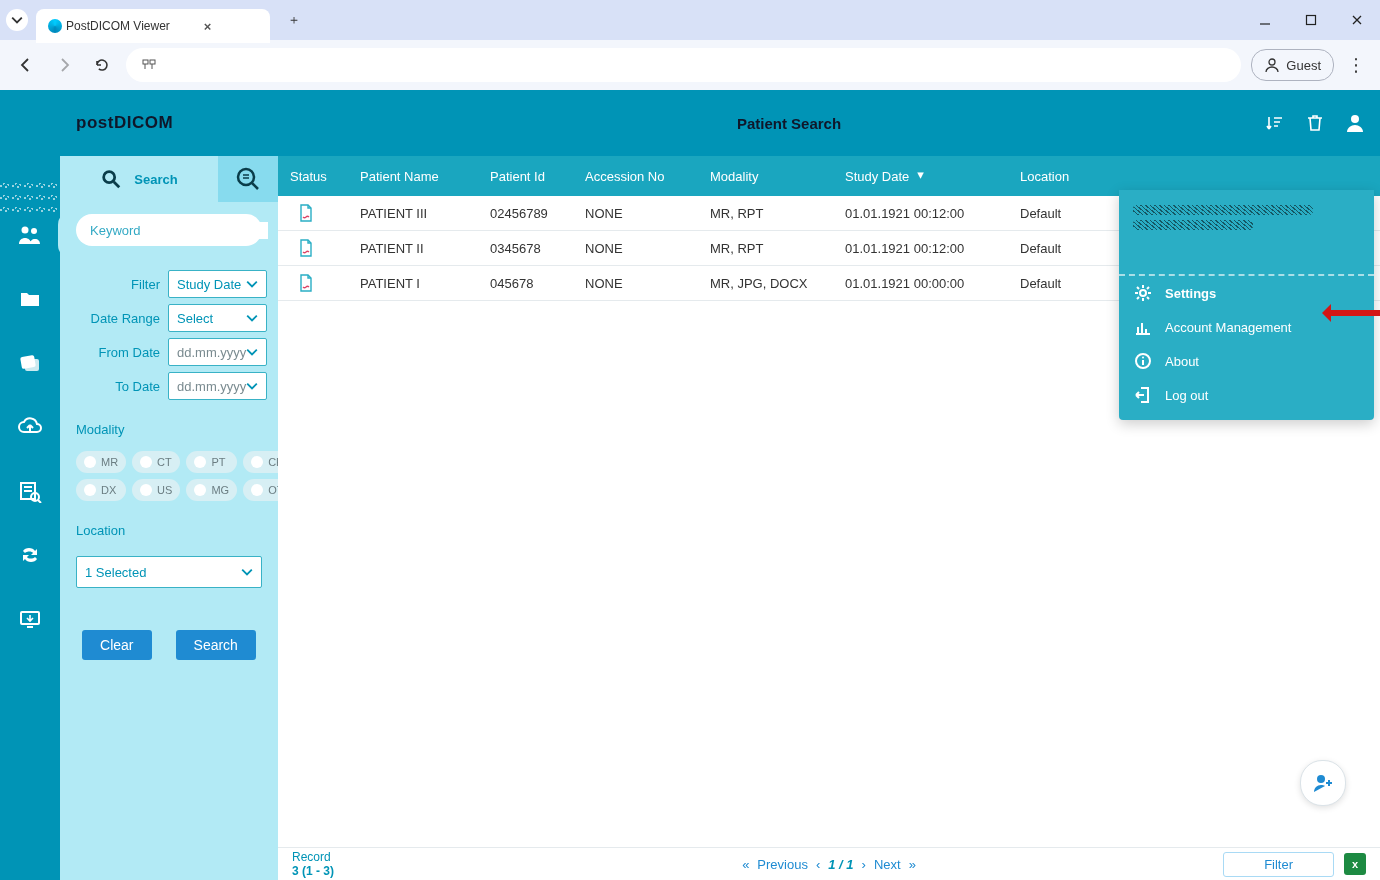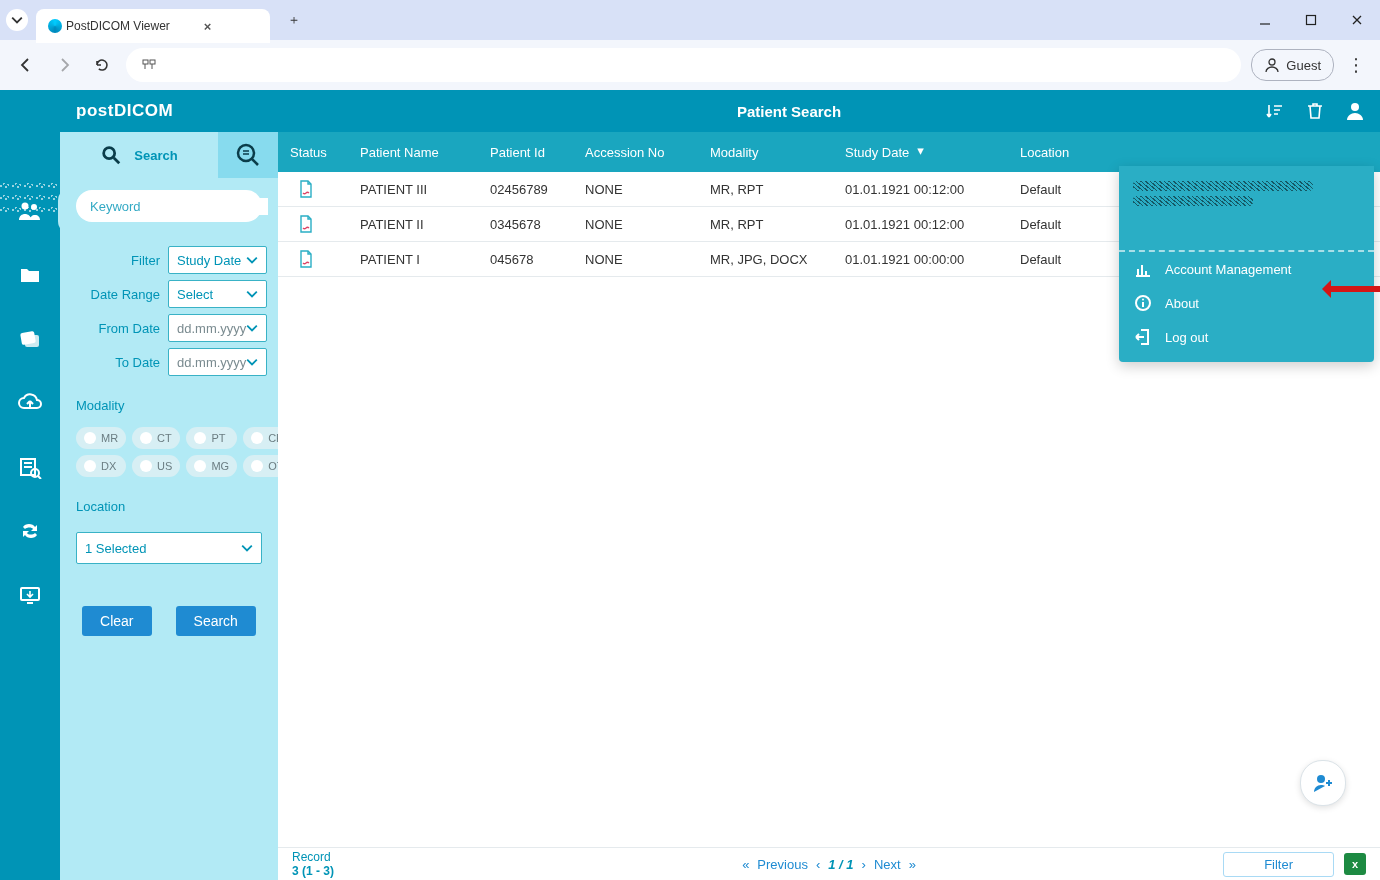--- a/index.html
+++ b/index.html
@@ -36,21 +36,21 @@
   .nav-btn{width:28px;height:28px;display:flex;align-items:center;justify-content:center;color:#333;border-radius:14px;cursor:pointer;}
   .nav-btn.disabled{opacity:.4;cursor:default;}
   .omni{flex:1;height:34px;background:#fff;border-radius:17px;display:flex;align-items:center;padding:0 14px;gap:10px;color:#333;}
   .site-chip{width:18px;height:18px;display:flex;align-items:center;justify-content:center;color:#555;}
   .omni input{border:none;outline:none;font-size:14px;flex:1;background:transparent;}
   .guest-chip{height:30px;border:1px solid #aeb3c0;border-radius:15px;padding:0 12px;display:flex;align-items:center;gap:6px;color:#333;cursor:pointer;}
   .kebab{width:24px;text-align:center;font-size:18px;color:#333;cursor:pointer;}
 
   
   .app{position:absolute;top:90px;left:0;right:0;bottom:0;display:flex;flex-direction:column;}
-  .app-header{height:34px;background:var(--teal-900);color:#ffffff;display:flex;align-items:center;padding:4px 14px;font-weight:600;}
+  .app-header{height:34px;background:var(--teal-900);color:#0f172a;display:flex;align-items:center;padding:16px 14px;font-weight:600;}
   .logo-wrap{display:flex;align-items:center;gap:10px;width:300px;}
   .logo-dots{position:absolute;left:0;top:90px;width:62px;height:34px;pointer-events:none;opacity:.6;background:
     radial-gradient(circle at 10% 50%,#fff 1px,transparent 1px),
     radial-gradient(circle at 30% 30%,#fff 1px,transparent 1px),
     radial-gradient(circle at 50% 60%,#fff 1px,transparent 1px),
     radial-gradient(circle at 70% 40%,#fff 1px,transparent 1px);
     background-size:12px 12px;}
   .brand{font-size:17px;font-weight:700;letter-spacing:.5px;margin-left:62px;}
   .header-center{flex:1;text-align:center;font-size:15px;}
   .header-tools{display:flex;gap:18px;align-items:center;}
@@ -470,20 +470,29 @@
             <path d="M2 20c0-4 3-7 7-7 1.5 0 3 .4 4 1" fill="currentColor"></path>
             <path d="M17 8v6M14 11h6" stroke="currentColor" stroke-width="2" fill="none"></path>
           </svg>
       </div>
 
       <div class="user-menu">
         <div class="user-head">
           <div class="redact w1"></div>
           <div class="redact w2"></div>
         </div>
+        <div class="menu-item highlight">
+          <span class="mi-ico">
+              <svg width="18" height="18" viewBox="0 0 18 18">
+                <circle cx="9" cy="9" r="3" fill="none" stroke="#fff" stroke-width="2"></circle>
+                <path d="M9 1v3M9 14v3M1 9h3M14 9h3M3 3l2 2M13 13l2 2M15 3l-2 2M5 13l-2 2" stroke="#fff" stroke-width="2"></path>
+              </svg>
+            </span>
+          <span>Settings</span>
+        </div>
         <div class="menu-item">
           <span class="mi-ico">
               <svg width="18" height="18" viewBox="0 0 18 18">
                 <path d="M2 16h14M4 16V9M8 16V5M12 16v-5" stroke="#fff" stroke-width="2" fill="none"></path>
               </svg>
             </span>
           <span>Account Management</span>
         </div>
         <div class="menu-item">
           <span class="mi-ico">

